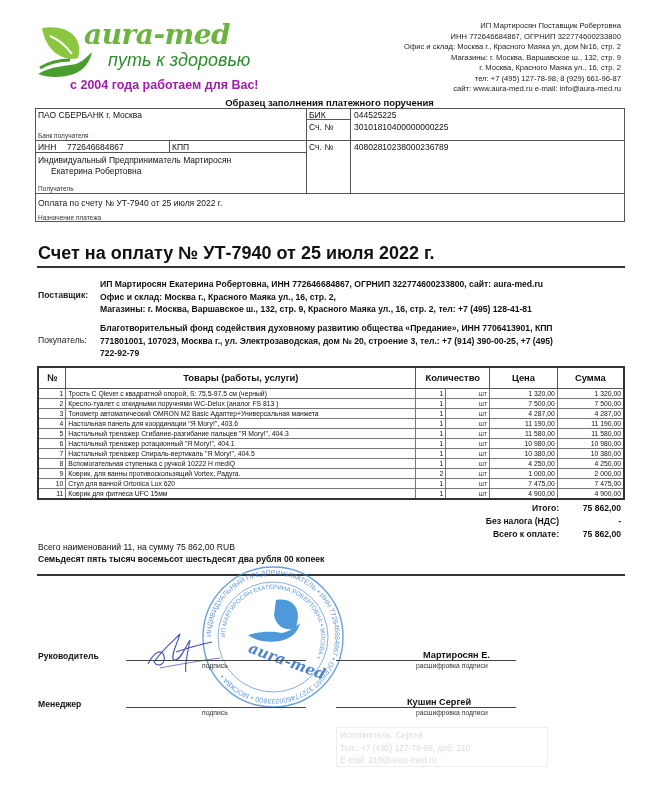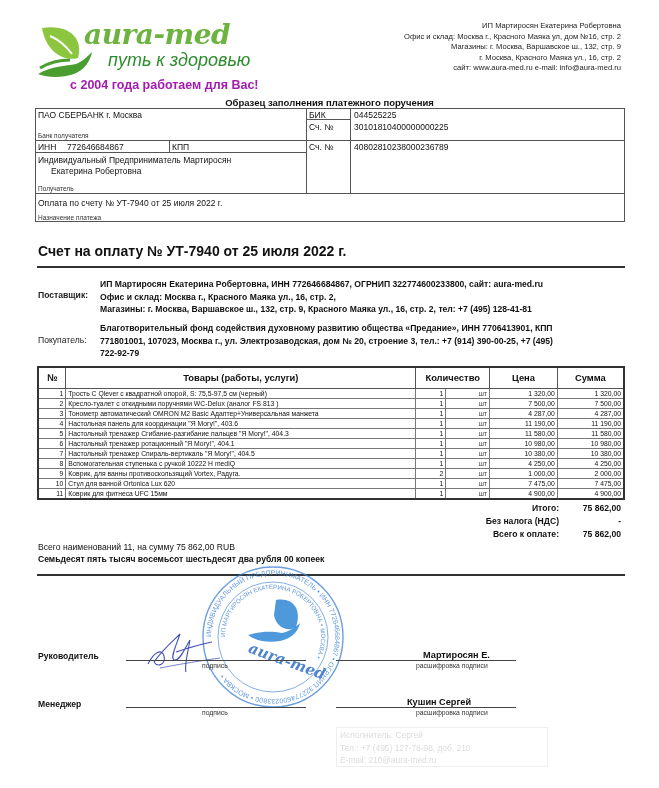--- a/index.html
+++ b/index.html
@@ -16,21 +16,21 @@
   
   #company-info { right: 38px; top: 21px; text-align: right; font-size: 7.6px; line-height: 10.5px; color: #222; }
 
   
   #sample-title { left: 0; width: 659px; top: 97px; text-align: center; font-size: 9.5px; font-weight: bold; }
   .pbox { position: absolute; border: 1px solid #555; }
   .ptxt { position: absolute; font-size: 8.5px; white-space: nowrap; }
   .psmall { position: absolute; font-size: 6.5px; color: #333; }
 
   
-  #invoice-title { left: 38px; top: 243px; font-size: 14px; font-weight: bold; }
+  #invoice-title { left: 38px; top: 243px; font-size: 18px; font-weight: bold; }
   .hr { position: absolute; left: 37px; width: 588px; height: 2px; background: #333; }
   .party-label { position: absolute; font-size: 8.6px; color: #222; }
   .party-text { position: absolute; left: 100px; width: 500px; font-size: 8.6px; font-weight: bold; line-height: 12.5px; }
 
   
   #items { position: absolute; left: 37px; top: 366px; width: 588px; border-collapse: collapse; border: 2px solid #333; font-size: 6.8px; }
   #items th { font-size: 9.4px; font-weight: bold; height: 21px; border: 1px solid #555; }
   #items td { height: 10px; border: 1px solid #777; padding: 0 2px; line-height: 9px; white-space: nowrap; }
   #items td.num { text-align: right; width: 28px; }
   #items td.r { text-align: right; }
@@ -62,24 +62,26 @@
     <path d="M14 14 C24 18 30 24 36 32" stroke="#fff" stroke-width="2" fill="none"></path>
     <path d="M2 52 C16 44 30 44 40 42 C46 40 52 34 56 30 C54 40 48 48 38 52 C26 56 12 56 2 52 Z" fill="#4a9e2f"></path>
     <path d="M4 46 C14 40 26 38 34 38" stroke="#4a9e2f" stroke-width="3" fill="none"></path>
   </svg>
 </div>
 <div id="logo-title" class="abs">aura-med</div>
 <div id="logo-tagline" class="abs">путь к здоровью</div>
 <div id="logo-since" class="abs">с 2004 года работаем для Вас!</div>
 
 <div id="company-info" class="abs">
-  <div>ИП Мартиросян Екатерина Робертовна</div>
+  <div>ИП Мартиросян Поставщик Робертовна</div>
+  <div>ИНН 772646684867, ОГРНИП 322774600233800</div>
   <div>Офис и склад: Москва г., Красного Маяка ул, дом №16, стр. 2</div>
   <div>Магазины: г. Москва,  Варшавское  ш., 132,  стр.  9</div>
   <div>г. Москва, Красного Маяка ул., 16, стр.  2</div>
+  <div>тел: +7 (495) 127-78-98, 8 (929) 661-96-87</div>
   <div>сайт: www.aura-med.ru    e-mail: info@aura-med.ru</div>
 </div>
 
 <div id="sample-title" class="abs">Образец заполнения платежного поручения</div>
 
 <div>
 
   <div class="pbox" style="left:35px;top:108px;width:272px;height:33px;"></div>
   <div class="pbox" style="left:306px;top:108px;width:45px;height:12px;"></div>
   <div class="pbox" style="left:350px;top:108px;width:275px;height:33px;"></div>

